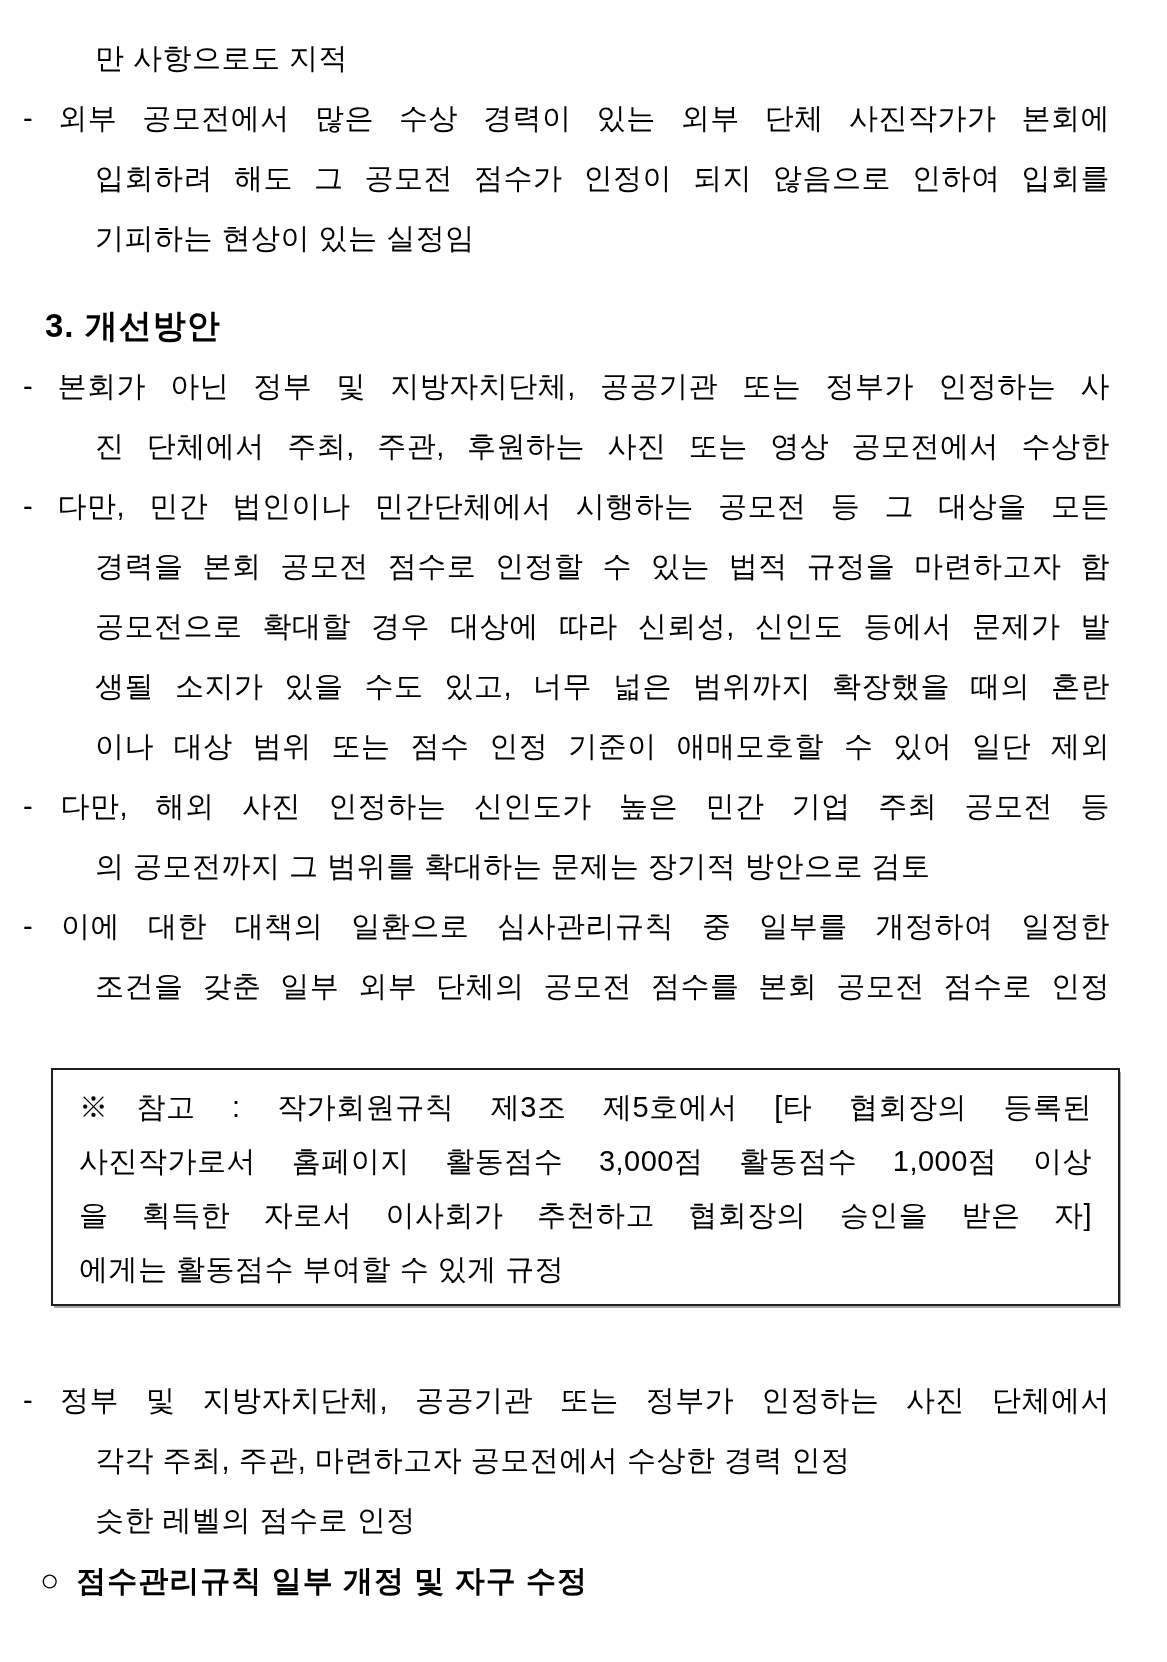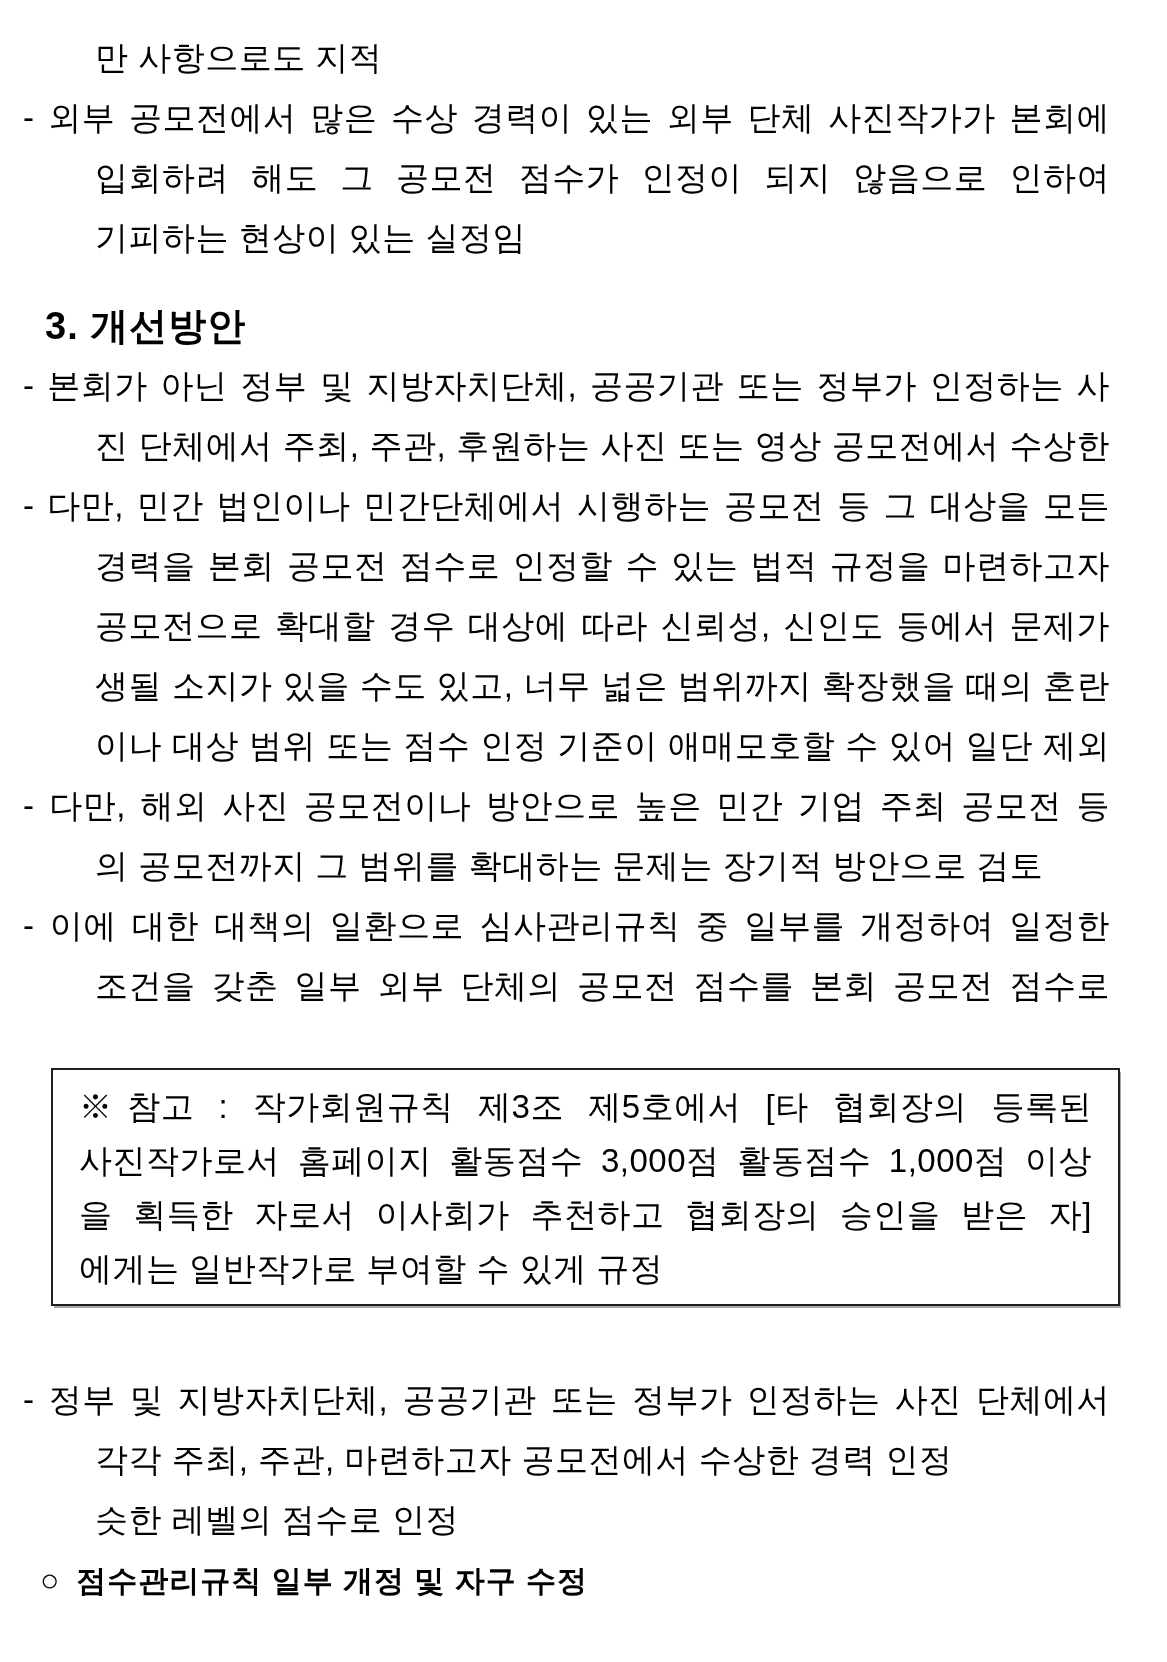--- a/index.html
+++ b/index.html
@@ -10,37 +10,37 @@
     height: 1662px;
     background: #ffffff;
     overflow: hidden;
     padding-top: 28px;
     color: #000000;
     font-family: "Liberation Sans", sans-serif;
   }
   .ln {
     height: 60px;
     line-height: 60px;
-    font-size: 33px;
+    font-size: 29px;
     margin-left: 95px;
     margin-right: 57px;
     letter-spacing: 0.5px;
     word-break: keep-all;
     overflow: hidden;
   }
   
   .j { text-align: justify; text-align-last: justify; }
   
   .first { margin-left: 23px; }
   .heading {
     margin-top: 28px;
     margin-left: 45px;
     height: 60px;
     line-height: 60px;
-    font-size: 38px;
+    font-size: 33px;
     font-weight: bold;
     letter-spacing: 1px;
   }
   .notebox {
     margin: 52px 47px 0 51px;
     border: 2px solid #1f1f1f;
     padding: 10px 26px 8px 26px;
     box-shadow: 2px 3px 0 -1px #a8a8a8;
   }
   .notebox .ln {
@@ -81,31 +81,31 @@
 
   <div class="ln j first"><span>-</span> <span>본회가 아닌 정부 및 지방자치단체, 공공기관 또는 정부가 인정하는 사</span></div>
   <div class="ln j">진 단체에서 주최, 주관, 후원하는 사진 또는 영상 공모전에서 수상한</div>
   <div class="ln j first"><span>-</span> <span>다만, 민간 법인이나 민간단체에서 시행하는 공모전 등 그 대상을 모든</span></div>
 
   <div class="ln j">경력을 본회 공모전 점수로 인정할 수 있는 법적 규정을 마련하고자 함</div>
   <div class="ln j">공모전으로 확대할 경우 대상에 따라 신뢰성, 신인도 등에서 문제가 발</div>
   <div class="ln j">생될 소지가 있을 수도 있고, 너무 넓은 범위까지 확장했을 때의 혼란</div>
   <div class="ln j">이나 대상 범위 또는 점수 인정 기준이 애매모호할 수 있어 일단 제외</div>
 
-  <div class="ln j first"><span>-</span> <span>다만, 해외 사진 공모전이나 방안으로 높은 민간 기업 주최 공모전 등</span></div>
+  <div class="ln j first"><span>-</span> <span>다만, 해외 사진 인정하는 신인도가 높은 민간 기업 주최 공모전 등</span></div>
   <div class="ln">의 공모전까지 그 범위를 확대하는 문제는 장기적 방안으로 검토</div>
 
   <div class="ln j first"><span>-</span> <span>이에 대한 대책의 일환으로 심사관리규칙 중 일부를 개정하여 일정한</span></div>
   <div class="ln j">조건을 갖춘 일부 외부 단체의 공모전 점수를 본회 공모전 점수로 인정</div>
 
   <div class="notebox">
     <div class="ln j">※참고 : 작가회원규칙 제3조 제5호에서 [타 협회장의 등록된</div>
     <div class="ln j">사진작가로서 홈페이지 활동점수 3,000점 활동점수 1,000점 이상</div>
     <div class="ln j">을 획득한 자로서 이사회가 추천하고 협회장의 승인을 받은 자]</div>
-    <div class="ln">에게는 일반작가로 부여할 수 있게 규정</div>
+    <div class="ln">에게는 활동점수 부여할 수 있게 규정</div>
   </div>
 
   <div class="ln j first after-box"><span>-</span> <span>정부 및 지방자치단체, 공공기관 또는 정부가 인정하는 사진 단체에서</span></div>
   <div class="ln">각각 주최, 주관, 마련하고자 공모전에서 수상한 경력 인정</div>
 
   <div class="ln">슷한 레벨의 점수로 인정</div>
 
   <div class="final"><span class="circle">○</span><span>점수관리규칙 일부 개정 및 자구 수정</span></div>
 
 </div>

